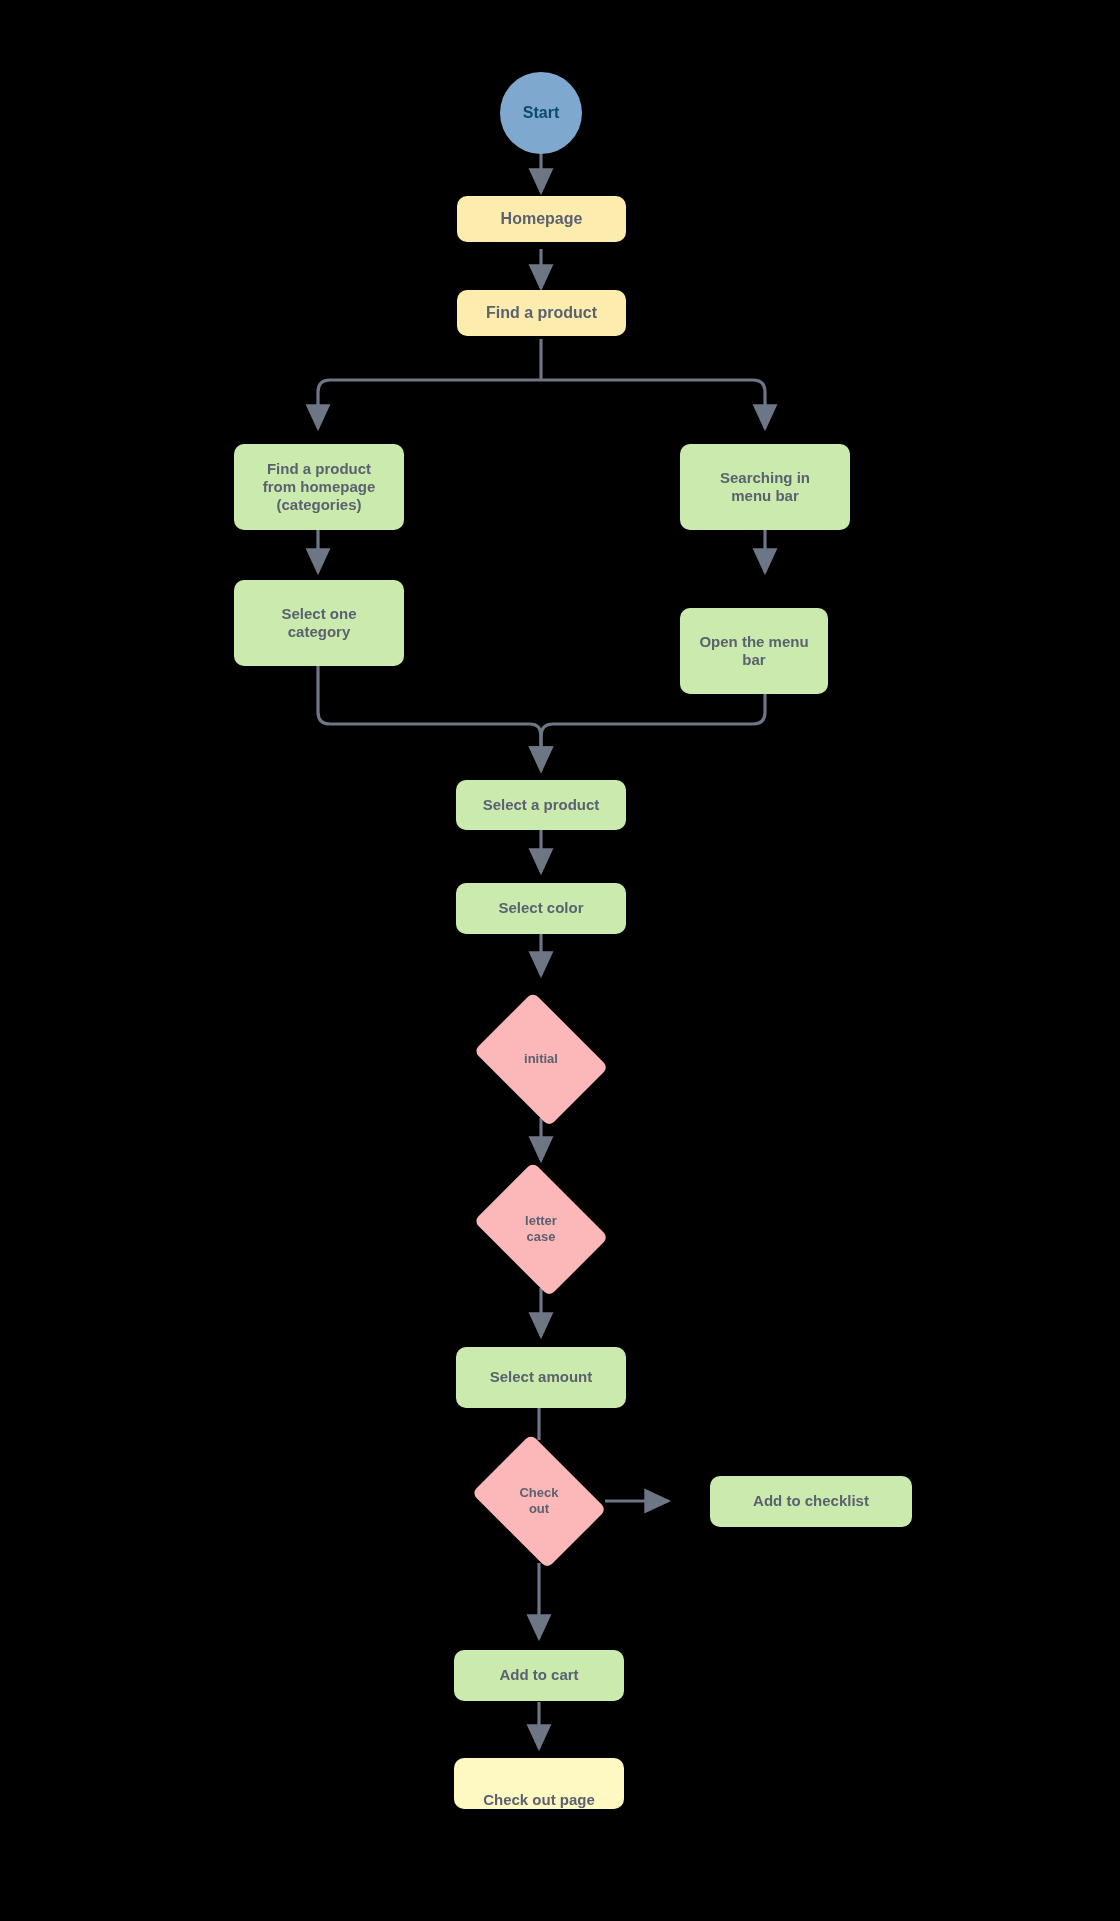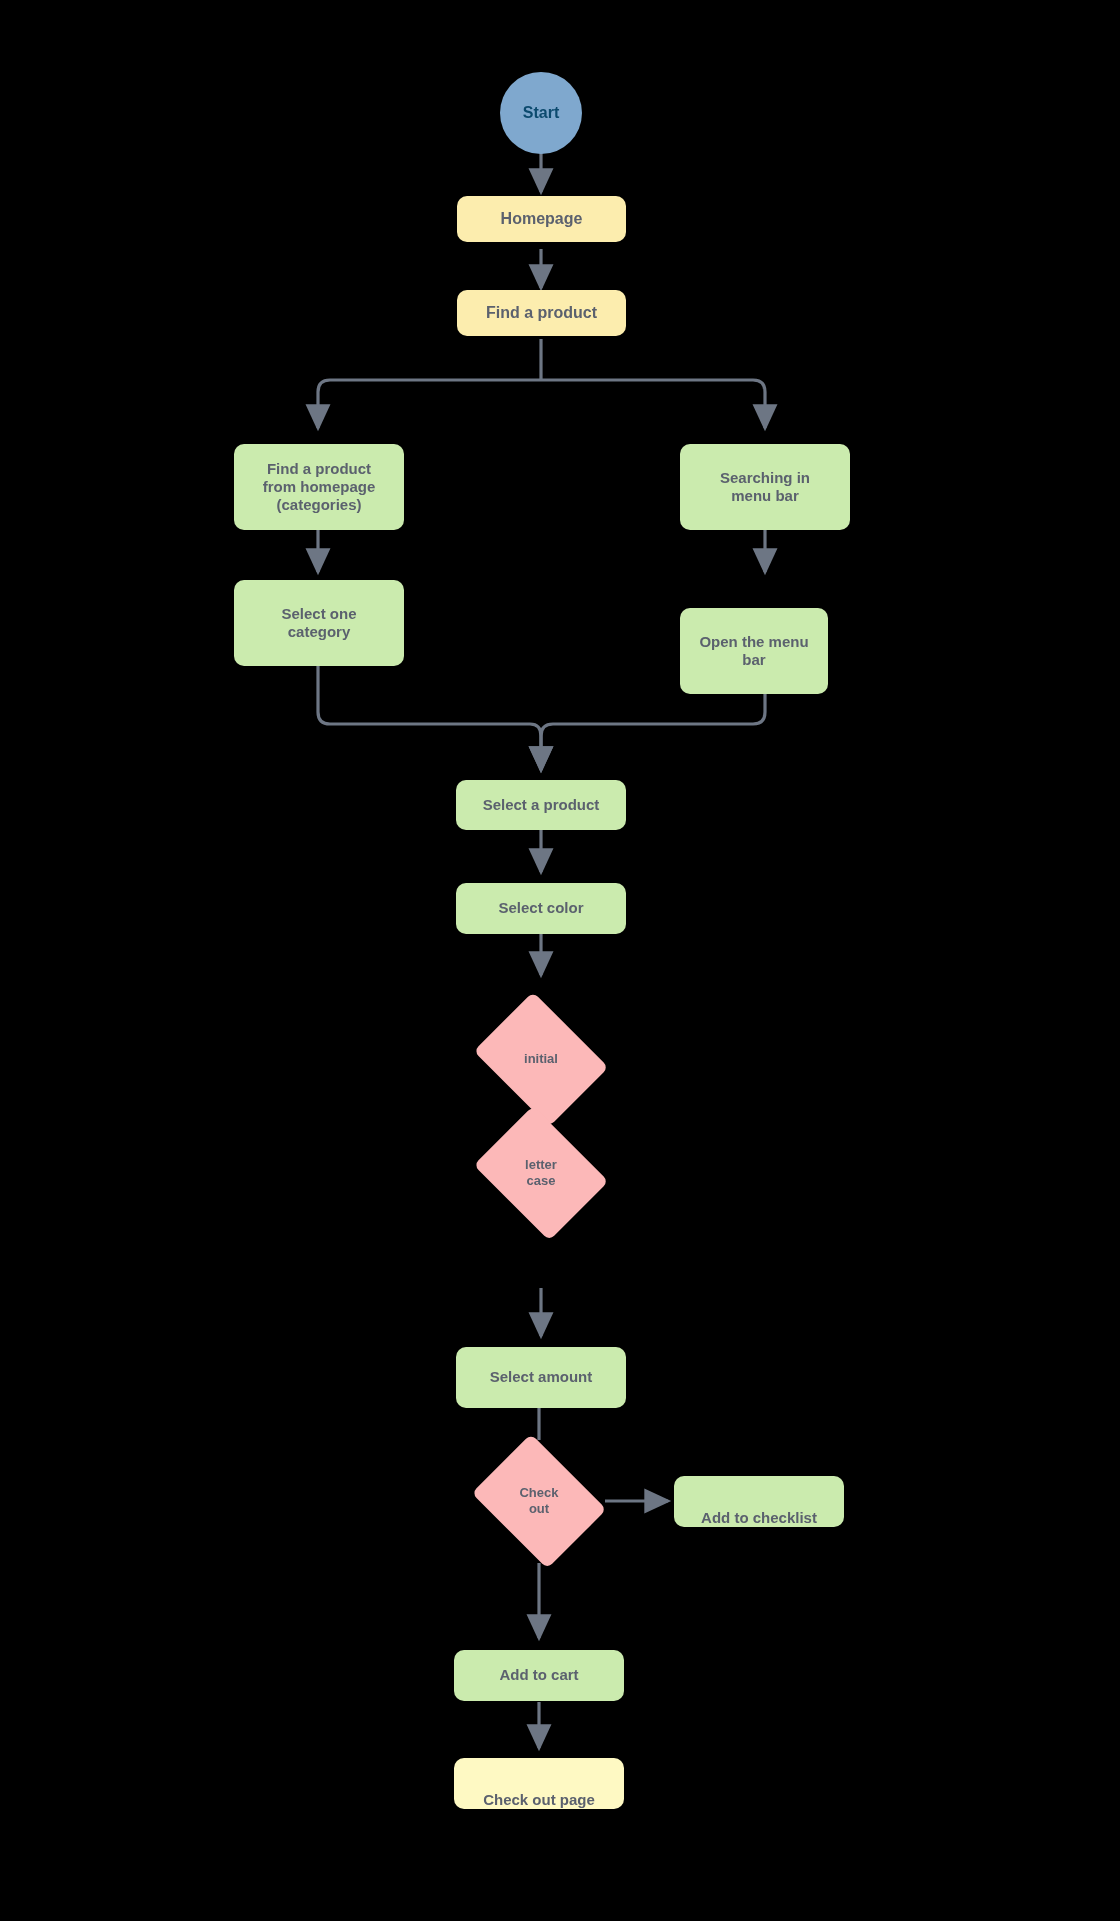--- a/index.html
+++ b/index.html
@@ -161,37 +161,37 @@
 
   <div class="node node-rect fill-green size-md" style="left:456px; top:883px; width:170px; height:51px;">
     <span class="node-label">Select color</span>
   </div>
 
   <div class="node node-diamond size-sm" style="left:466px; top:1000px; width:150px; height:118px;">
     <div class="diamond-shape fill-pink"></div>
     <span class="node-label">initial</span>
   </div>
 
-  <div class="node node-diamond size-sm" style="left:466px; top:1114px; width:150px; height:118px;">
+  <div class="node node-diamond size-sm" style="left:466px; top:1170px; width:150px; height:118px;">
     <div class="diamond-shape fill-pink"></div>
     <span class="node-label">letter
 case</span>
   </div>
 
   <div class="node node-rect fill-green size-md" style="left:456px; top:1347px; width:170px; height:61px;">
     <span class="node-label">Select amount</span>
   </div>
 
   <div class="node node-diamond size-sm" style="left:464px; top:1442px; width:150px; height:118px;">
     <div class="diamond-shape fill-pink"></div>
     <span class="node-label">Check
 out</span>
   </div>
 
-  <div class="node node-rect fill-green size-md" style="left:674px; top:1476px; width:170px; height:51px;align-items:flex-end;">
+  <div class="node node-rect fill-green size-md" style="left:710px; top:1476px; width:202px; height:51px;">
     <span class="node-label">Add to checklist</span>
   </div>
 
   <div class="node node-rect fill-green size-md" style="left:454px; top:1650px; width:170px; height:51px;">
     <span class="node-label">Add to cart</span>
   </div>
 
   <div class="node node-rect fill-blue size-md" style="left:454px; top:1758px; width:170px; height:51px;">
     <span class="node-label">Check out page</span>
   </div>

